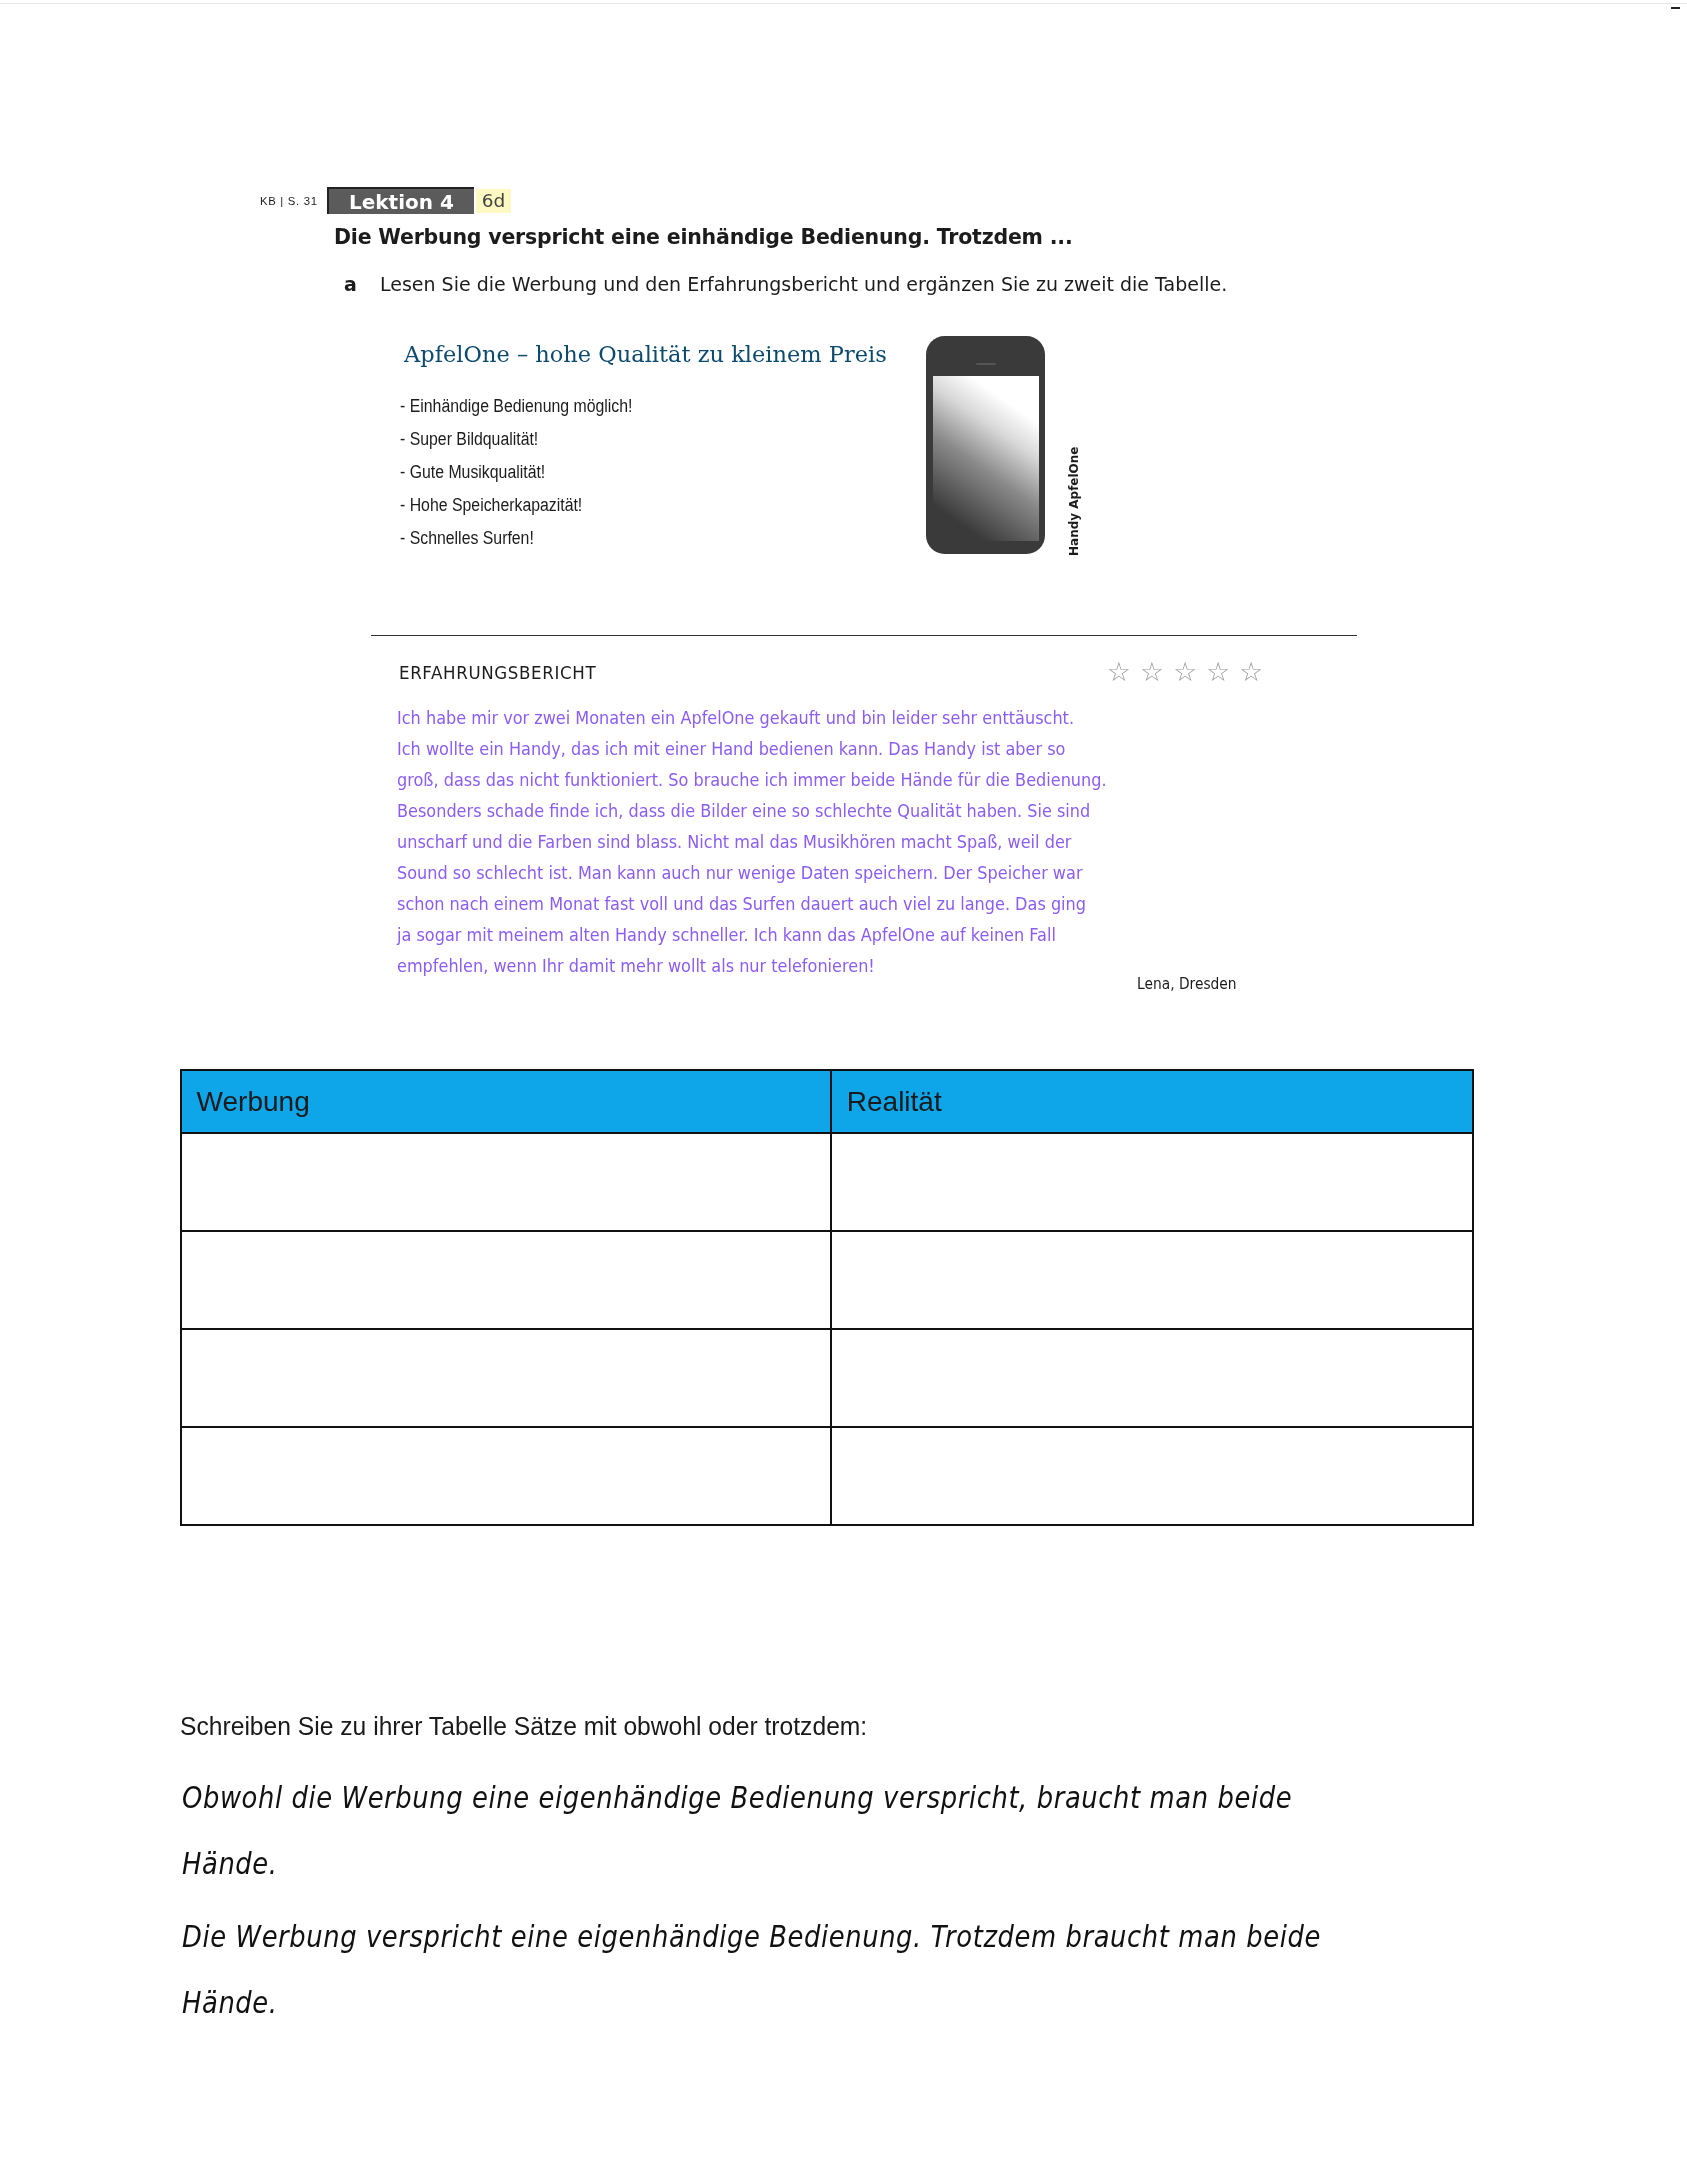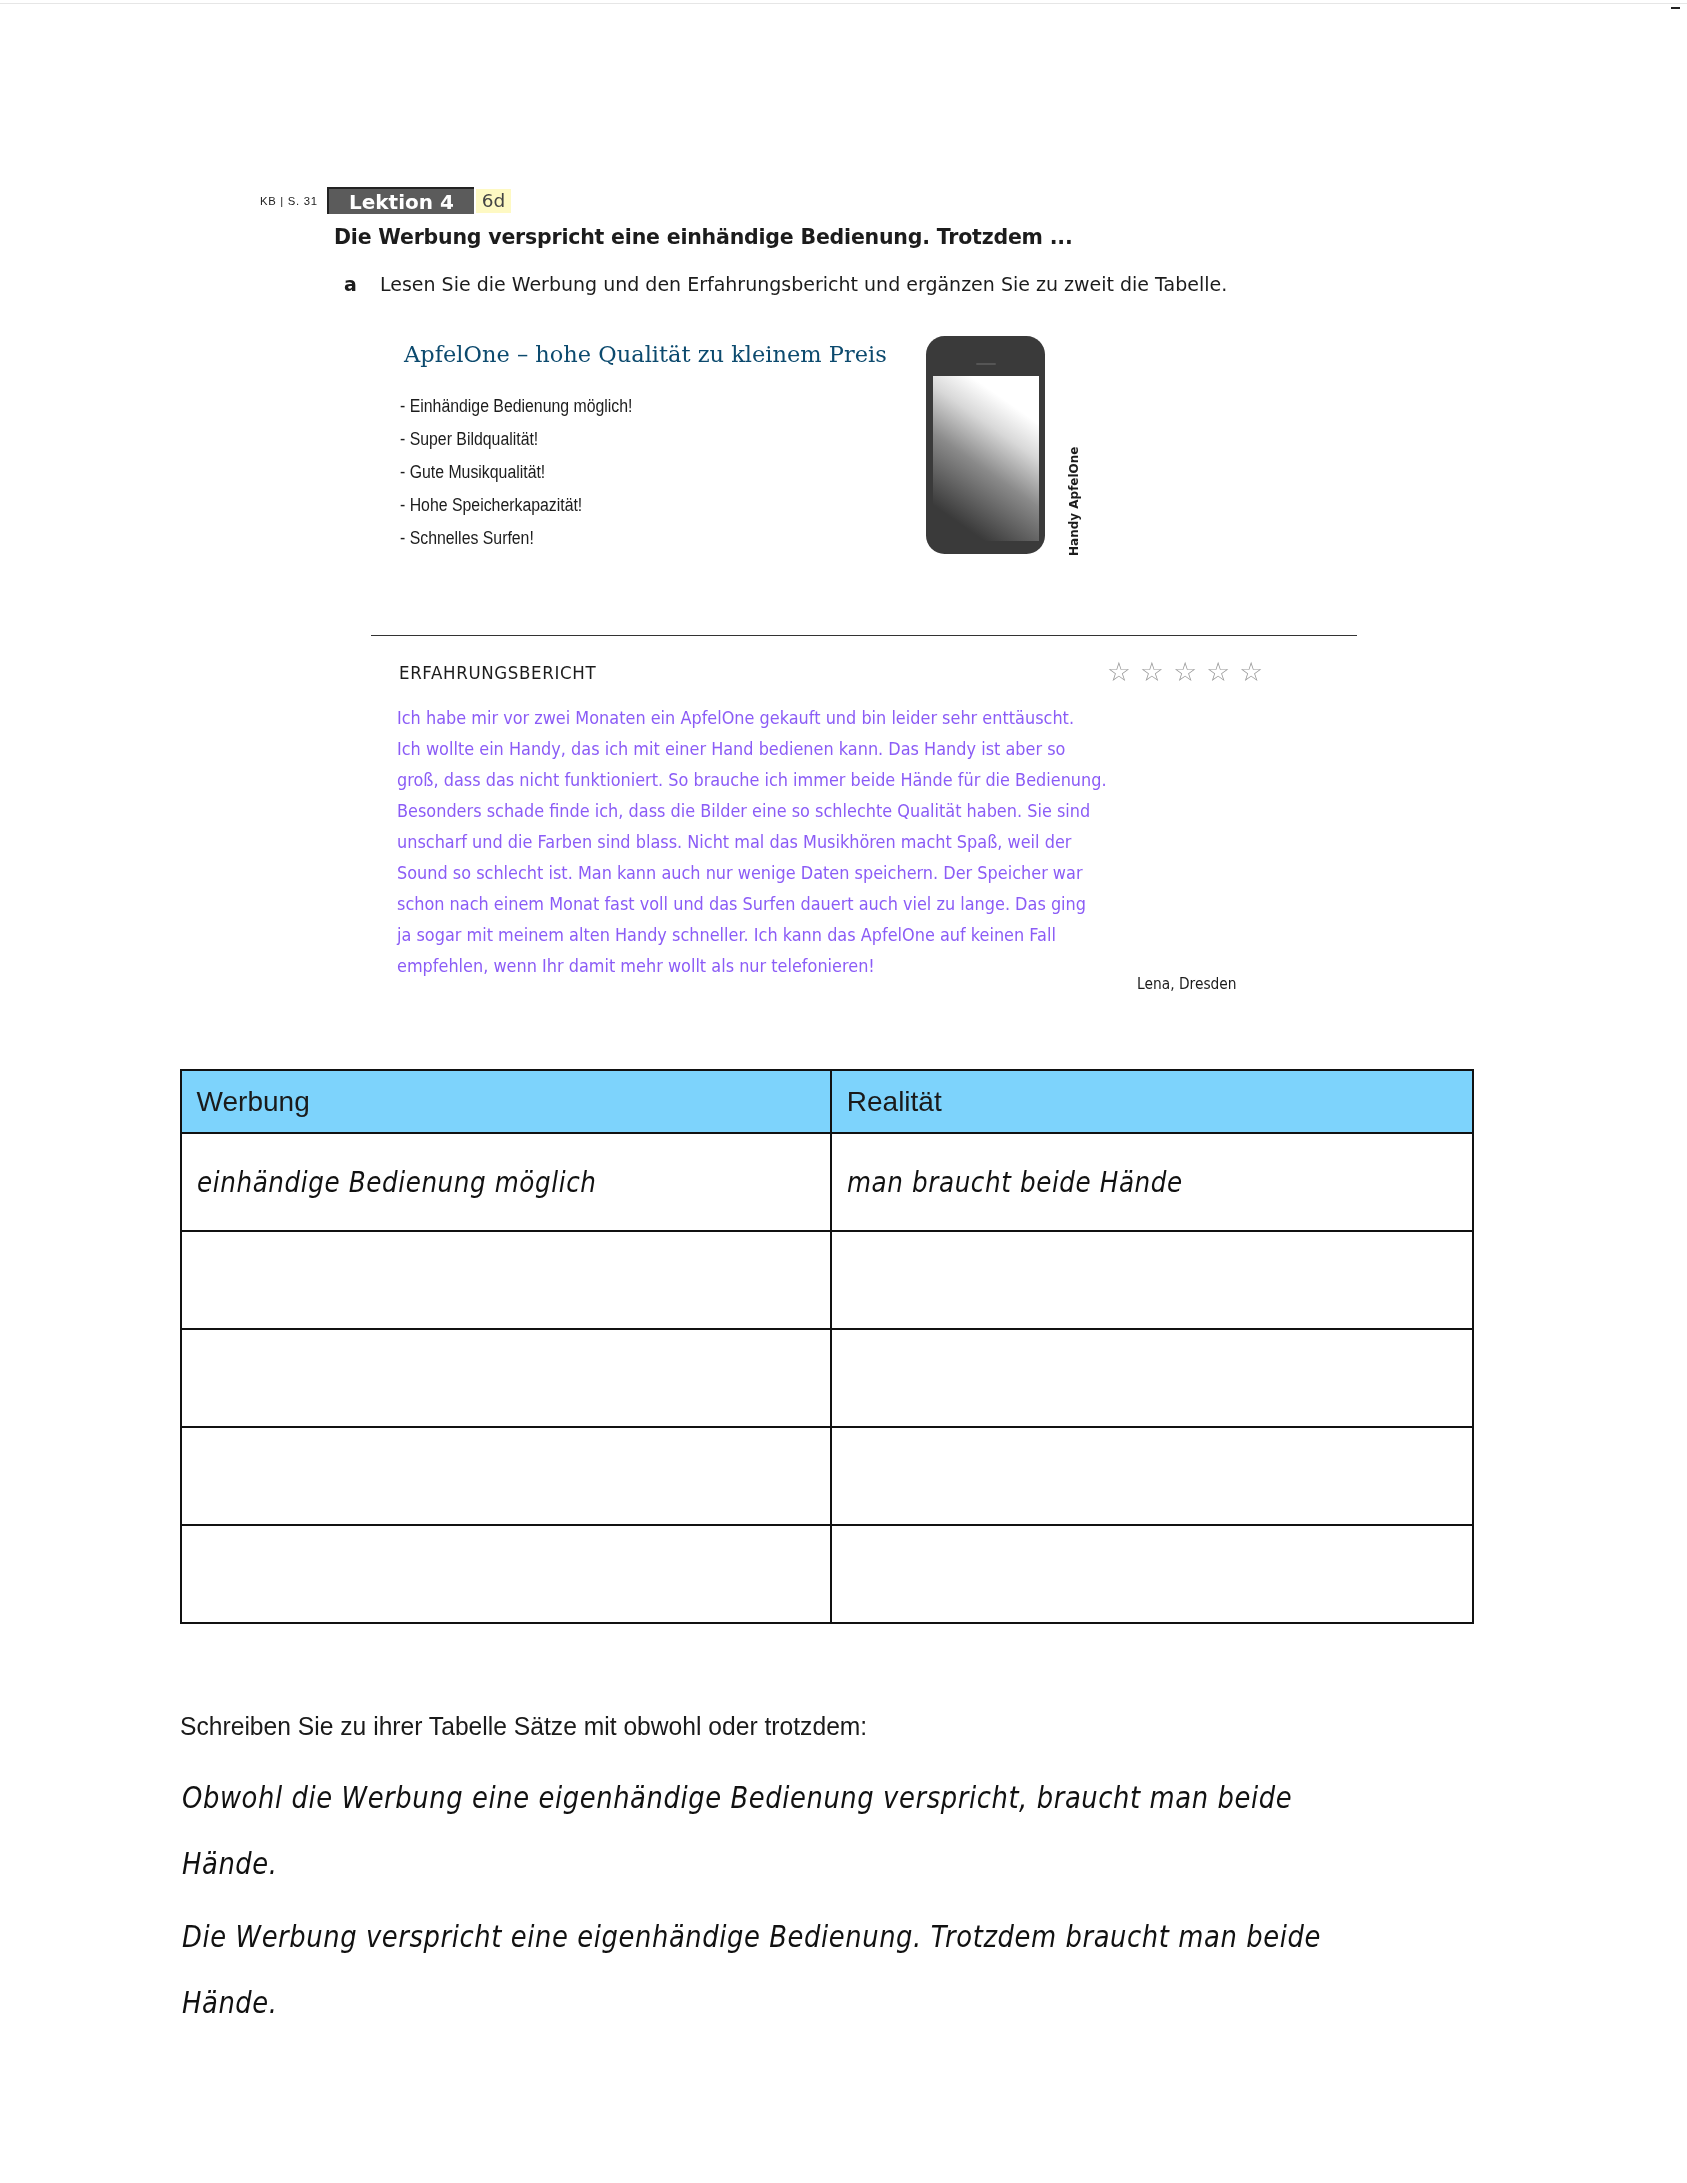--- a/index.html
+++ b/index.html
@@ -72,21 +72,21 @@
 
     
     .answer-table {
       position: absolute; left: 180px; top: 1069px; width: 1294px; border-collapse: collapse;
       font-family: "Liberation Sans", sans-serif;
     }
     .answer-table td, .answer-table th {
       border: 2.6px solid #111; padding: 0 14.6px; vertical-align: middle; text-align: left; font-weight: normal;
       border-left-width: 2px; border-right-width: 2px;
     }
-    .answer-table th { background: #7dd3fc; height: 61px; font-size: 28px; color: #1a1a1a; }
+    .answer-table th { background: #0ea5e9; height: 61px; font-size: 28px; color: #1a1a1a; }
     .answer-table td { height: 96px; background: #ffffff; }
     .answer-table .col-left { width: 619px; }
     .handwritten {
       font-family: "DejaVu Sans", sans-serif; font-style: italic; font-size: 29px; color: #111; letter-spacing: 0.7px;
       transform: scaleX(0.85); transform-origin: left center; display: inline-block; white-space: nowrap;
     }
 
     
     .sentences-prompt {
       position: absolute; left: 180px; top: 1711px; font-family: "Liberation Sans", sans-serif; font-size: 26.5px; color: #1a1a1a;
@@ -154,24 +154,20 @@
 
 <table class="answer-table">
   <thead>
     <tr>
       <th class="col-left">Werbung</th>
       <th>Realität</th>
     </tr>
   </thead>
   <tbody>
     <tr>
-      <td class="col-left"><span class="handwritten">einhändige Bedienung möglich</span></td>
-      <td><span class="handwritten">man braucht beide Hände</span></td>
-    </tr>
-    <tr>
       <td class="col-left"><span class="handwritten"></span></td>
       <td><span class="handwritten"></span></td>
     </tr>
     <tr>
       <td class="col-left"><span class="handwritten"></span></td>
       <td><span class="handwritten"></span></td>
     </tr>
     <tr>
       <td class="col-left"><span class="handwritten"></span></td>
       <td><span class="handwritten"></span></td>

